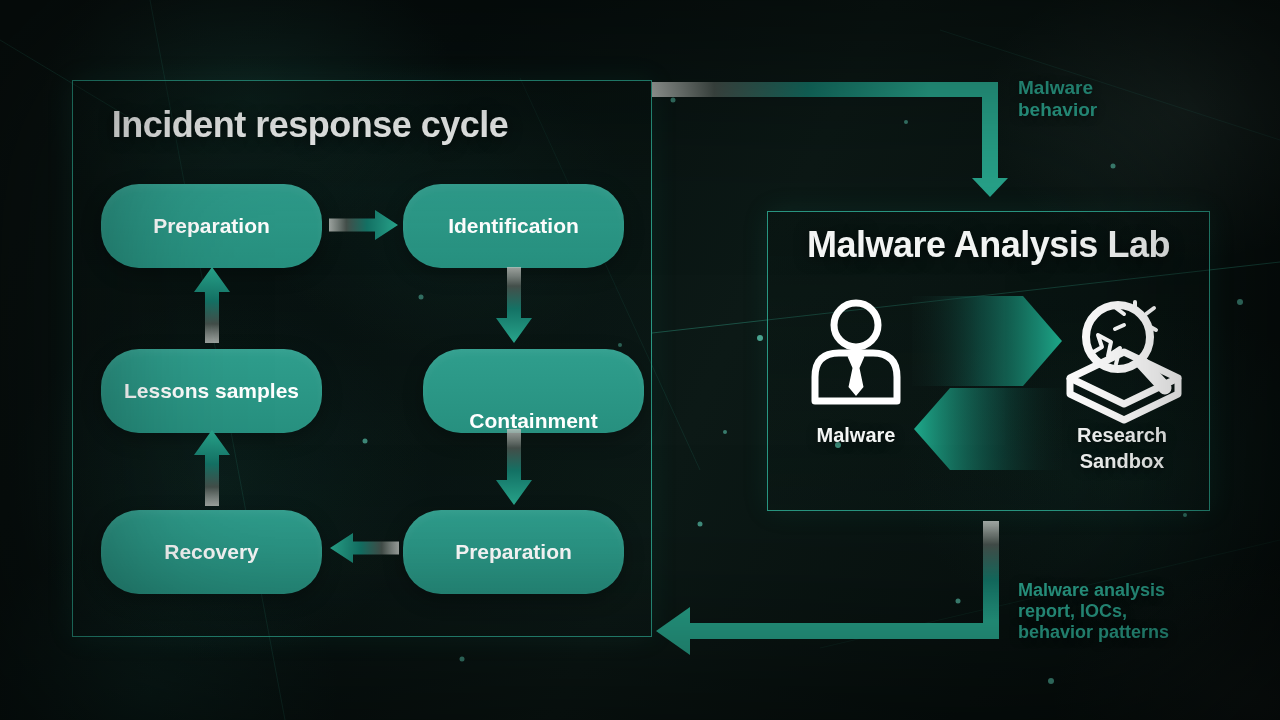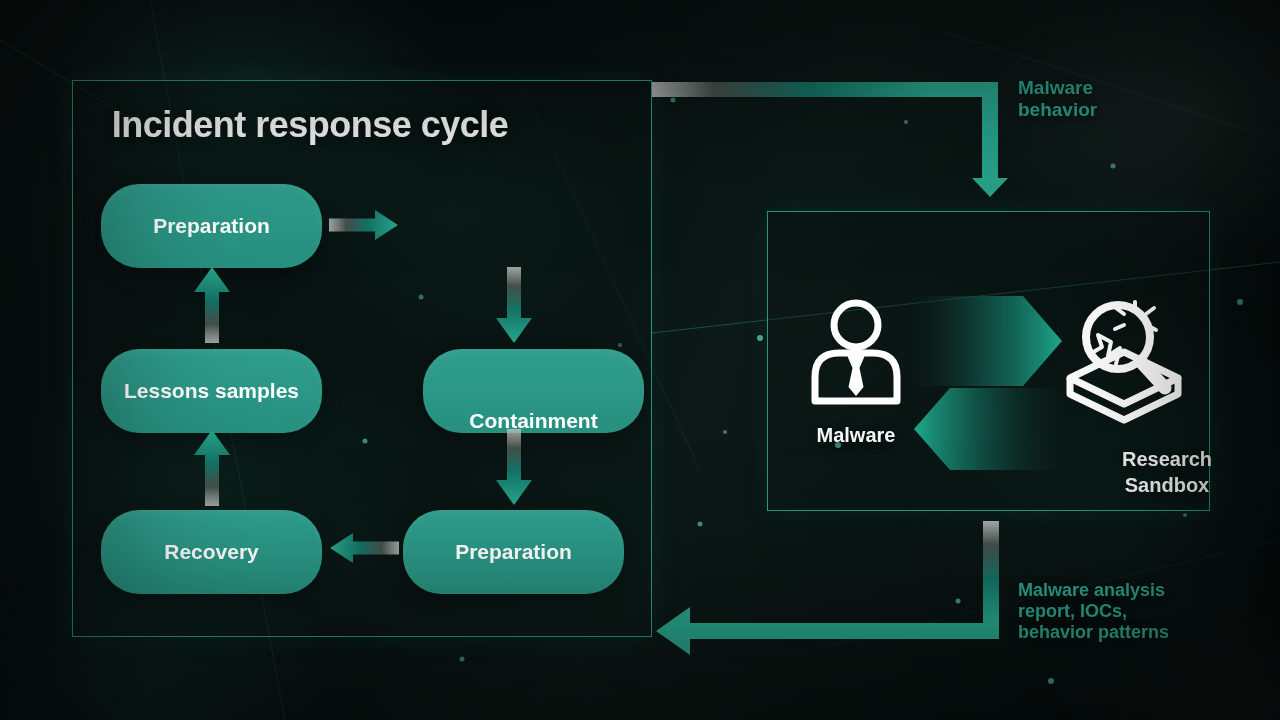--- a/index.html
+++ b/index.html
@@ -88,20 +88,23 @@
         <circle cx="282" cy="520" r="1.8" opacity="0.45"></circle>
     </g>
   </svg>
 
   <section class="panel" style="left:72px;top:80px;width:580px;height:557px;"></section>
   <h1 class="panel-title" style="left:72px;top:104px;width:476px;">Incident response cycle</h1>
 
   <div class="pill" style="left:101px;top:184px;">
       <span>Preparation</span>
     </div>
+  <div class="pill" style="left:403px;top:184px;">
+      <span>Identification</span>
+    </div>
   <div class="pill" style="left:101px;top:349px;">
       <span>Lessons samples</span>
     </div>
   <div class="pill" style="left:423px;top:349px;align-items:flex-end;">
       <span>Containment</span>
     </div>
   <div class="pill" style="left:101px;top:510px;">
       <span>Recovery</span>
     </div>
   <div class="pill" style="left:403px;top:510px;">
@@ -206,20 +209,21 @@
     <div>Malware</div>
     <div>behavior</div>
   </div>
   <div class="teal-label label-report" style="left:1018px;top:580px;">
     <div>Malware analysis</div>
     <div>report, IOCs,</div>
     <div>behavior patterns</div>
   </div>
 
   <section class="panel" style="left:767px;top:211px;width:443px;height:300px;"></section>
+  <h2 class="panel-title" style="left:767px;top:224px;width:443px;">Malware Analysis Lab</h2>
 
   <svg class="icon" style="left:912px;top:296px;" width="150" height="90">
     <defs>
         <linearGradient id="g9" x1="0" y1="0" x2="1" y2="0">
       <stop offset="0" stop-color="#102420" stop-opacity="0.1"></stop>
           <stop offset="0.45" stop-color="#125f52" stop-opacity="0.6"></stop>
       <stop offset="1" stop-color="#1ea98b"></stop>
         </linearGradient>
       </defs>
     <polygon points="0,0 111,0 150,45 111,90 0,90" fill="url(#g9)"></polygon>
@@ -252,18 +256,18 @@
       <line x1="70" y1="22" x2="62" y2="16"></line>
       <line x1="92" y1="22" x2="100" y2="16"></line>
       <line x1="93" y1="33" x2="102" y2="38"></line>
       <line x1="70" y1="33" x2="61" y2="37"></line>
     </g>
   </svg>
 
   <div class="actor-label" style="left:781px;top:422px;">
     <div>Malware</div>
   </div>
-  <div class="actor-label" style="left:1092px;top:422px;margin-top:24px;">
+  <div class="actor-label" style="left:1047px;top:422px;">
     <div>Research</div>
     <div>Sandbox</div>
   </div>
 
 </div>
 
 </body></html>

